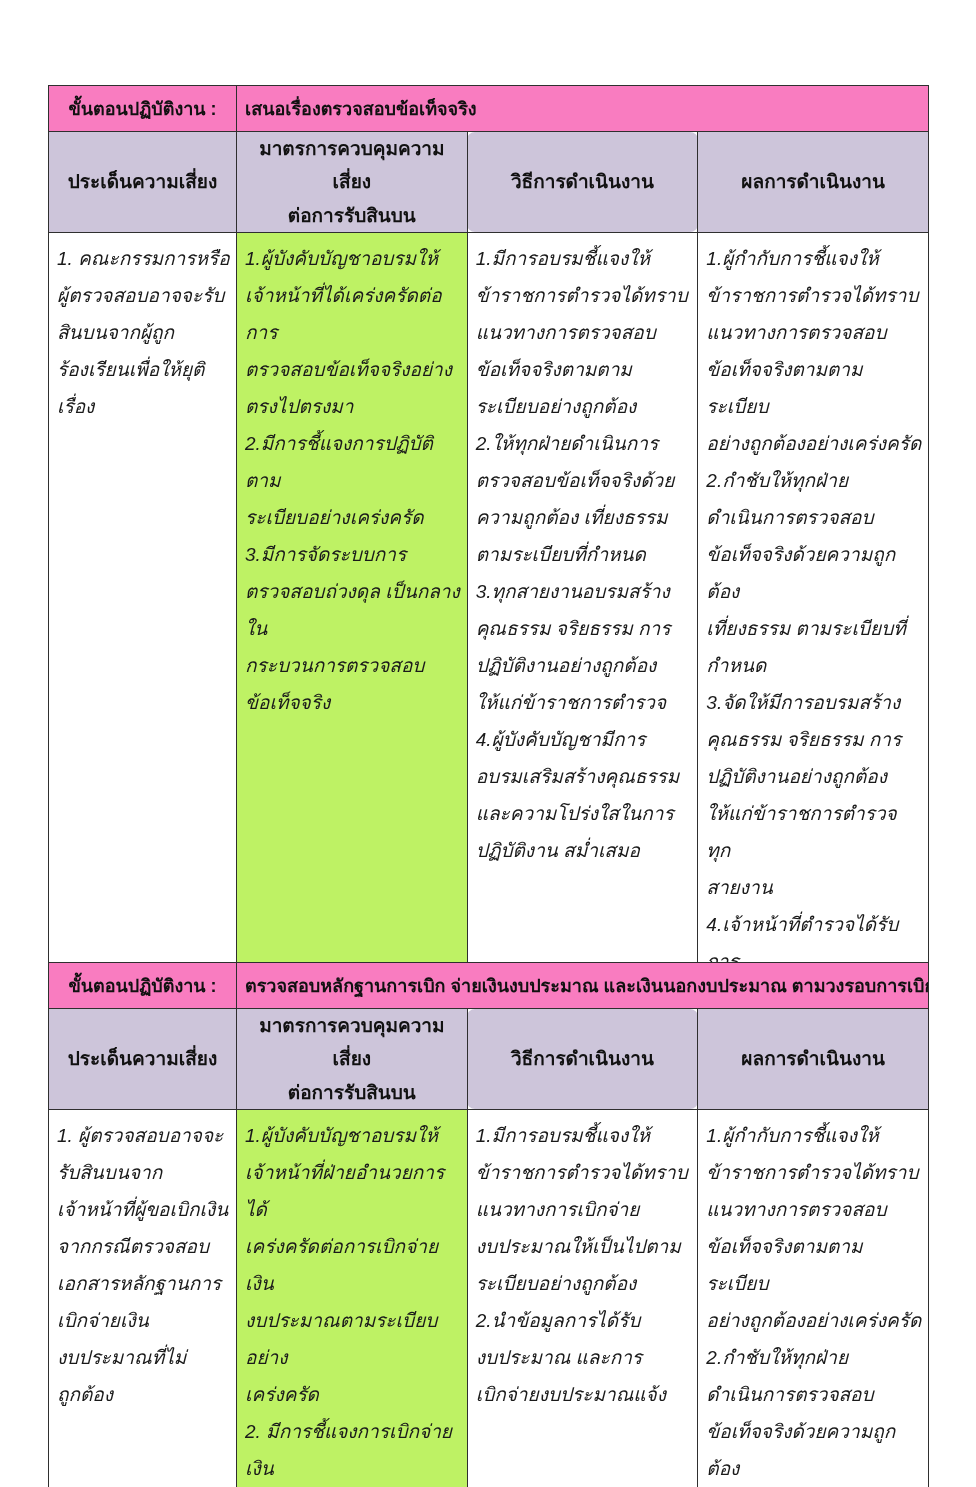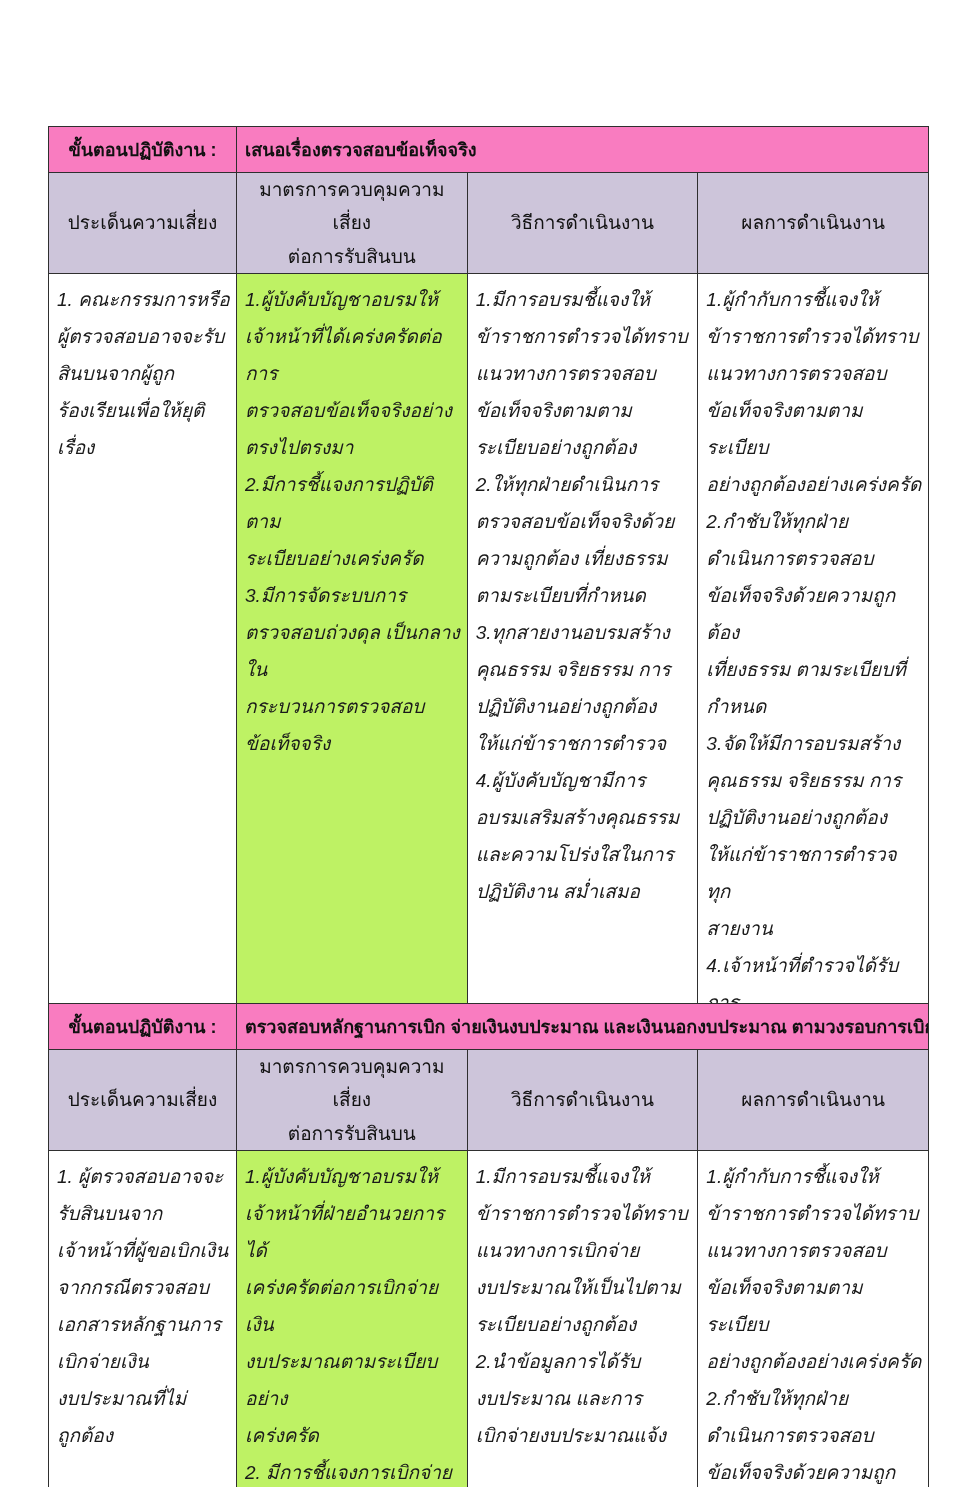--- a/index.html
+++ b/index.html
@@ -12,49 +12,48 @@
     overflow: hidden;
   }
   .doc-table {
     position: absolute;
     left: 48px;
     width: 881px;
     border-collapse: collapse;
     table-layout: fixed;
     border: 1px solid #2f2f2f;
     border-bottom: 3px solid #8c8c8c;
-    margin-top: 41px;
   }
   .table-1 { top: 85px; }
   .table-2 { top: 962px; }
   .doc-table td {
     border: 1px solid #2f2f2f;
     overflow: hidden;
   }
   .col-risk    { width: 188px; }
   .col-measure { width: 244px; }
-  .col-method  { width: 215px; }
+  .col-method  { width: 215px; border-radius: 8px; }
   .col-result  { width: 234px; }
 
   .step-row td {
     background: #f97cc0;
     height: 33px;
     font-weight: bold;
     font-size: 18px;
     color: #111111;
     vertical-align: middle;
     white-space: nowrap;
   }
   .step-label { text-align: center; padding: 0 4px; }
   .step-value { text-align: left; padding: 8px 8px; }
 
   .head-row td {
     background: #cdc5da;
     height: 72px;
-    font-weight: normal;
+    font-weight: bold;
     font-size: 19px;
     color: #111111;
     text-align: center;
     vertical-align: middle;
     white-space: pre-line;
     line-height: 1.75;
     padding: 0 4px;
   }
 
   .body-row td {

